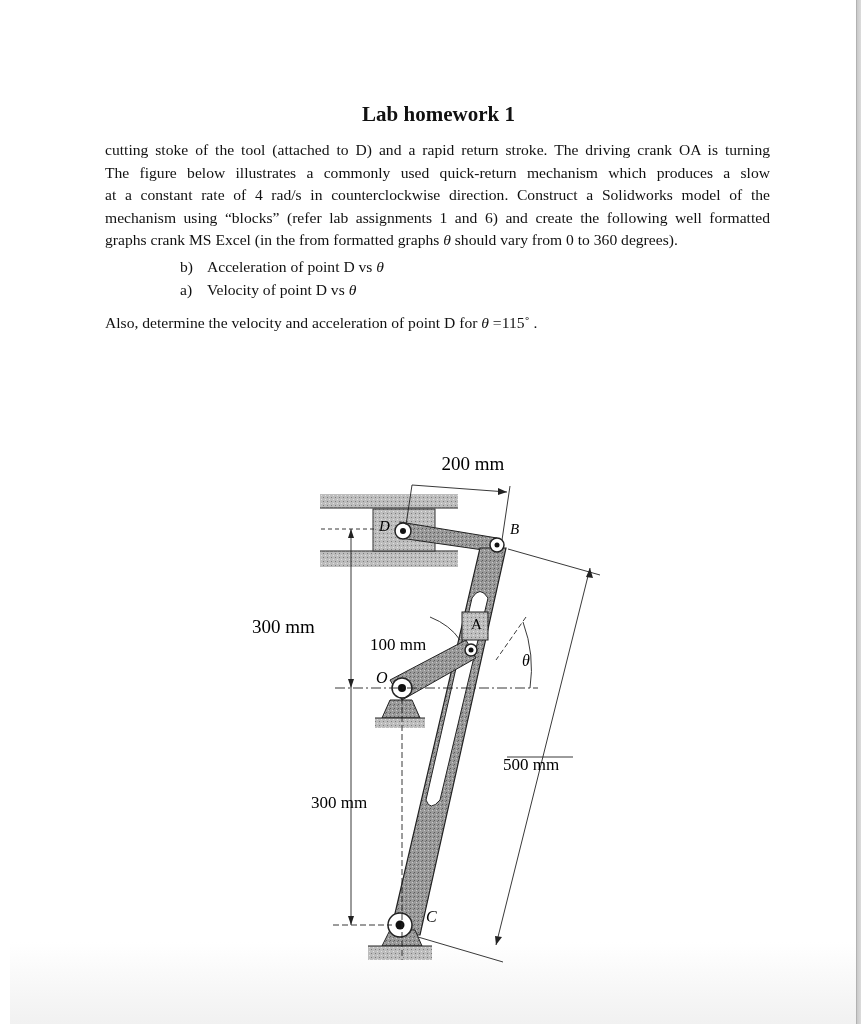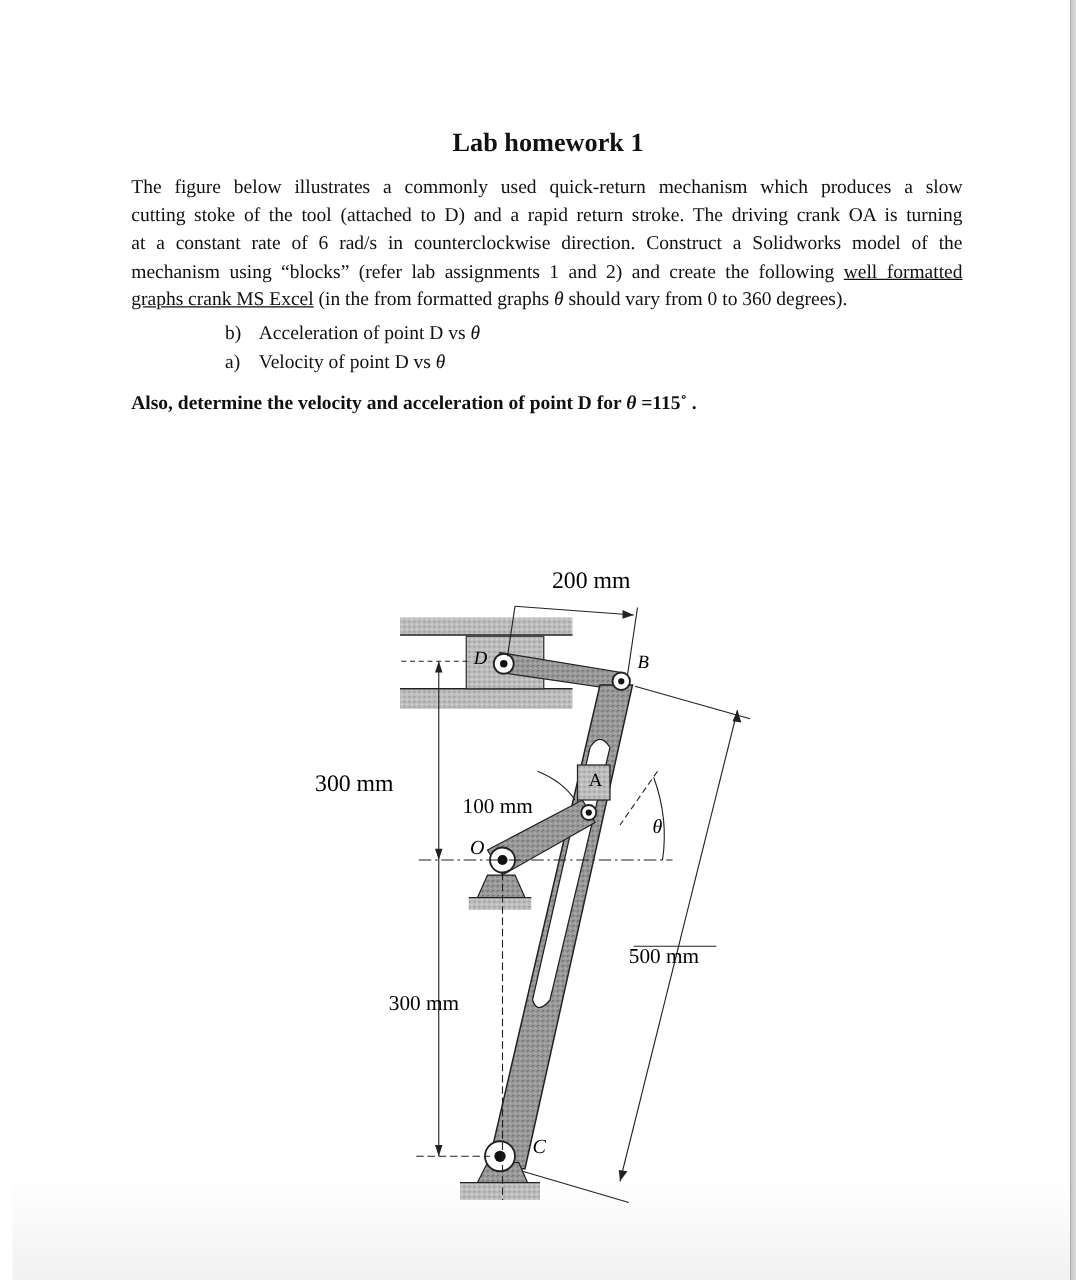--- a/index.html
+++ b/index.html
@@ -20,53 +20,53 @@
   .title {
     position:absolute; left:0; width:857px; top:102px; text-align:center;
     font-size:21px; font-weight:bold; color:#111;
   }
   .para {
     position:absolute; left:95px; width:665px; font-size:15.6px; line-height:22.5px;
     text-align:justify;
   }
   .para .ln { display:block; text-align:justify; text-align-last:justify; white-space:nowrap; }
   .para .ln.last { text-align-last:left; }
-  .u { text-decoration:underline; }
+  .u { }
   .theta { font-style:italic; }
   .list { position:absolute; left:170px; top:255px; font-size:15.6px; line-height:23px; }
   .list .item span.lbl { display:inline-block; width:27px; }
   .line { position:absolute; left:95px; font-size:15.6px; white-space:nowrap; }
   .bold { font-weight:bold; }
   svg text { font-family:"Liberation Serif", "DejaVu Serif", serif; }
 </style>
 </head>
 <body>
 
 <div class="page">
 
   <div class="title">Lab homework 1</div>
 
   <div class="para" style="top:139px;">
+    <span class="ln">cutting stoke of the tool (attached to D) and a rapid return stroke. The driving crank OA is turning</span>
     <span class="ln">The figure below illustrates a commonly used quick-return mechanism which produces a slow</span>
-    <span class="ln">cutting stoke of the tool (attached to D) and a rapid return stroke. The driving crank OA is turning</span>
-    <span class="ln">at a constant rate of 6 rad/s in counterclockwise direction. Construct a Solidworks model of the</span>
-    <span class="ln"><span>mechanism using “blocks” (refer lab assignments 1 and 2) and create the following</span> <span class="u">well formatted</span></span>
+    <span class="ln">at a constant rate of 4 rad/s in counterclockwise direction. Construct a Solidworks model of the</span>
+    <span class="ln"><span>mechanism using “blocks” (refer lab assignments 1 and 6) and create the following</span> <span class="u">well formatted</span></span>
     <span class="ln last"><span class="u">graphs crank MS Excel</span><span> (in the from formatted graphs </span><span class="theta">θ</span> <span>should vary from 0 to 360 degrees).</span></span>
   </div>
 
   <div class="list">
     <div class="item">
       <span class="lbl">b)</span><span>Acceleration of point D vs </span><span class="theta">θ</span>
     </div>
     <div class="item">
       <span class="lbl">a)</span><span>Velocity of point D vs </span><span class="theta">θ</span>
     </div>
   </div>
 
-  <div class="line" style="top:314px;font-weight:bold;">
+  <div class="line" style="top:314px;">
     <span>Also, determine the velocity and acceleration of point D for </span><span class="theta">θ</span><span> =115˚ .</span>
   </div>
 
   <div class="para" style="top:345px;">
   </div>
 
   <svg width="861" height="1024" style="position:absolute;left:0;top:0;" viewBox="0 0 861 1024">
     <defs>
       <pattern id="grain" width="4" height="4" patternUnits="userSpaceOnUse">
         <rect width="4" height="4" fill="#9a9a9a"></rect>

